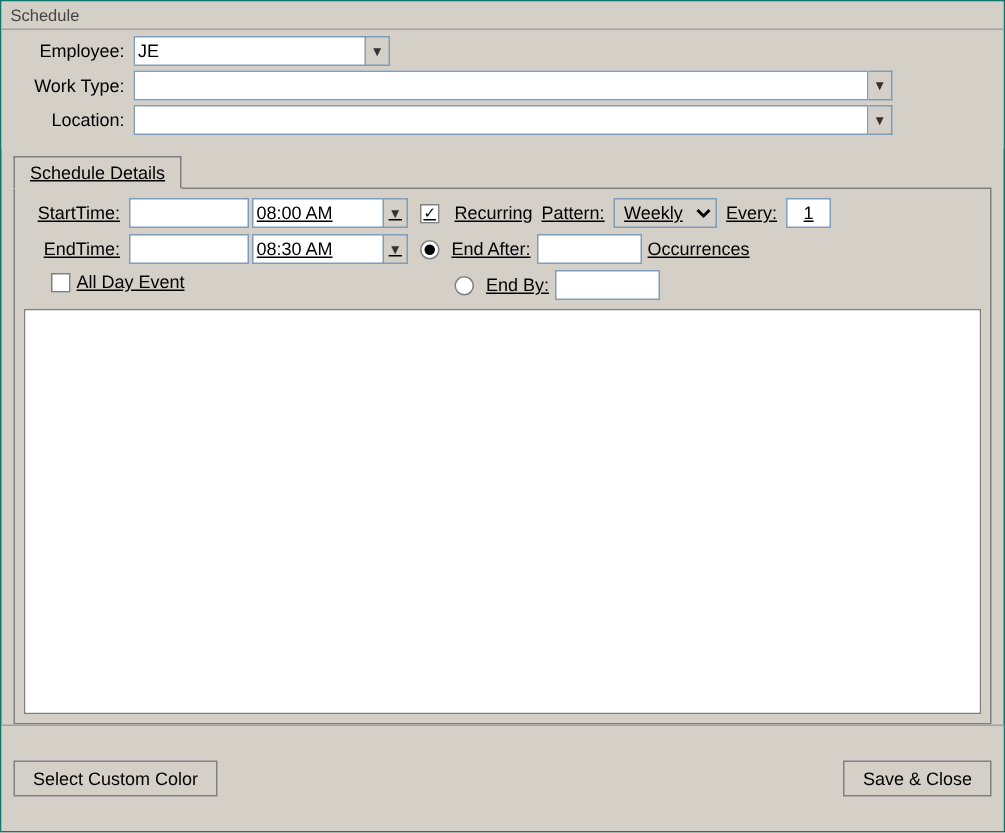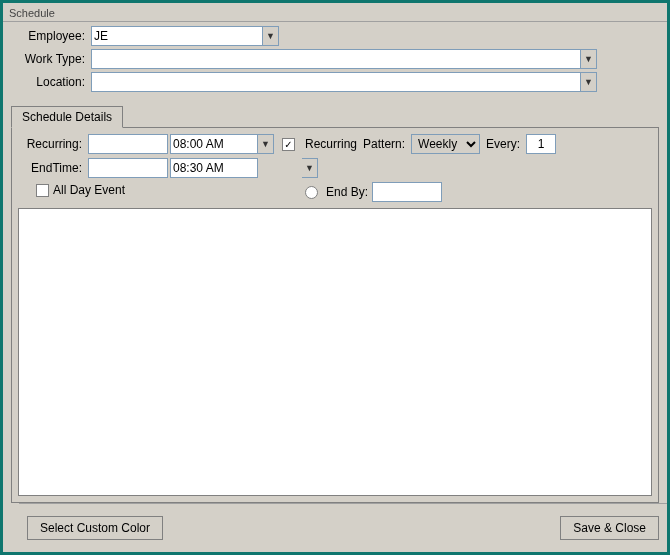--- a/index.html
+++ b/index.html
@@ -8,21 +8,21 @@
       font-size: 12px;
       background: #d4d0c8;
       width: 670px;
       height: 555px;
       overflow: hidden;
     }
     .window {
       width: 670px;
       height: 555px;
       background: #d4d0c8;
-      border: 3px solid #0f766e;
+      border: 1px solid #0f766e;
       display: flex;
       flex-direction: column;
     }
     .window-header {
       background: #d4d0c8;
       padding: 4px 6px 2px 6px;
       font-size: 11px;
       color: #444;
       border-bottom: 1px solid #a0a0a0;
     }
@@ -43,21 +43,21 @@
       font-size: 12px;
     }
     .form-input {
       height: 20px;
       border: 1px solid #7f9db9;
       background: #fff;
       font-size: 12px;
       padding: 0 2px;
     }
     .form-input-employee {
-      width: 172px;
+      width: 155px;
     }
     .dropdown-wrapper {
       position: relative;
       display: inline-flex;
       align-items: center;
     }
     .dropdown-btn {
       width: 16px;
       height: 20px;
       background: #d4d0c8;
@@ -71,20 +71,21 @@
       color: #333;
     }
     .form-input-wide {
       width: 490px;
     }
     .tab-container {
       margin: 4px 8px 0 8px;
       flex: 1;
       display: flex;
       flex-direction: column;
+      text-decoration: underline;
     }
     .tab-header {
       display: flex;
     }
     .tab-button {
       padding: 3px 10px;
       background: #d4d0c8;
       border: 1px solid #808080;
       border-bottom: none;
       font-size: 12px;
@@ -182,27 +183,26 @@
       margin-bottom: 4px;
       padding-left: 12px;
     }
     .text-area-container {
       flex: 1;
       border: 1px solid #808080;
       background: #fff;
       margin-top: 2px;
     }
     .footer {
-      padding: 12px 8px;
+      padding: 23px 8px;
       display: flex;
       align-items: center;
       justify-content: space-between;
       background: #d4d0c8;
       border-top: 1px solid #a0a0a0;
-      margin-left: 16px;
     }
     .footer-left {
       display: flex;
     }
     .footer-right {
       display: flex;
       gap: 6px;
       justify-content: space-between;
     }
     .footer-btn {
@@ -298,21 +298,21 @@
 
   <div class="tab-container">
     <div class="tab-header">
       <div class="tab-button active">
         <span>Schedule Details</span>
       </div>
     </div>
     <div class="tab-content">
 
       <div class="details-row">
-        <span class="details-label">Recurring:</span>
+        <span class="details-label">StartTime:</span>
         <input class="time-input" type="text" value="" style="">
         <div class="dropdown-wrapper" style="margin-left:2px;">
           <input class="time-dropdown-input" type="text" value="08:00 AM" style="">
           <div class="dropdown-btn">▼</div>
         </div>
 
         <div class="recurring-section">
           <div class="checkbox-custom checked"></div>
           <span class="pattern-label">Recurring</span>
           <span class="pattern-label">Pattern:</span>
@@ -325,25 +325,31 @@
             </select>
           </div>
           <span class="pattern-label">Every:</span>
           <input class="every-input" type="text" value="1" style="">
         </div>
       </div>
 
       <div class="details-row">
         <span class="details-label">EndTime:</span>
         <input class="time-input" type="text" value="" style="">
-        <div class="dropdown-wrapper" style="margin-left:2px;gap:44px;">
+        <div class="dropdown-wrapper" style="margin-left:2px;">
           <input class="time-dropdown-input" type="text" value="08:30 AM" style="">
           <div class="dropdown-btn">▼</div>
         </div>
 
+        <div class="end-section">
+          <div class="radio-custom checked"></div>
+          <span class="occurrences-label">End After:</span>
+          <input class="end-input" type="text" value="" style="">
+          <span class="occurrences-label">Occurrences</span>
+        </div>
       </div>
 
       <div class="details-row">
         <div class="all-day-row">
           <div class="checkbox-custom"></div>
           <span>All Day Event</span>
         </div>
         <div class="end-section" style="margin-left:180px;">
           <div class="radio-custom"></div>
           <span class="occurrences-label">End By:</span>

